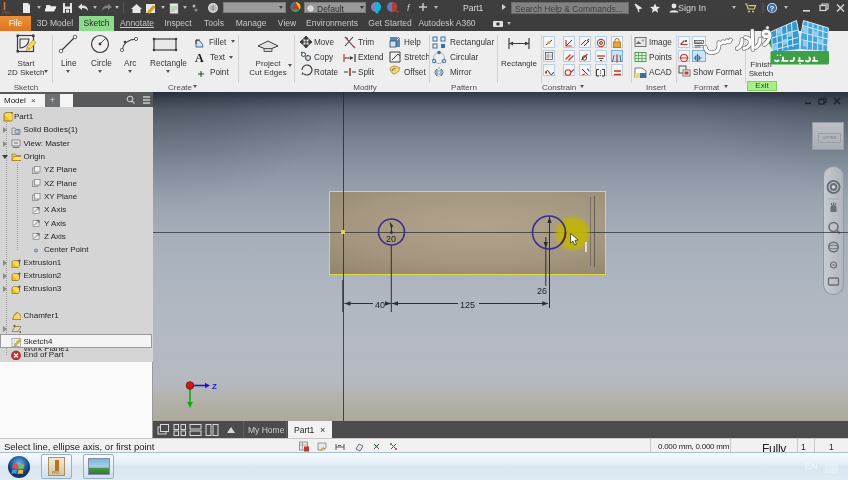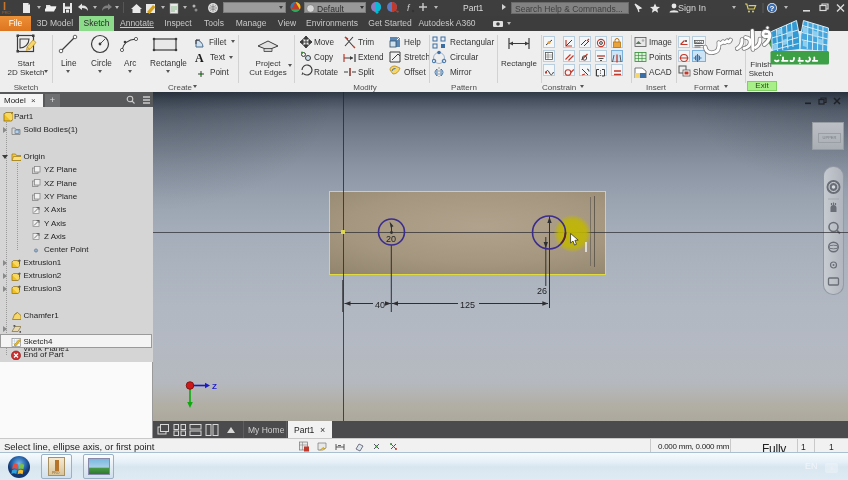--- a/index.html
+++ b/index.html
@@ -380,21 +380,21 @@
     </svg>
     <div class="tool" style="left:693px;top:37px;">Show Format</div>
     <div class="glabel" style="left:694px;width:34px;">Format</div>
     <div class="caret" style="left:724px;top:54px;border-top-color:#555;"></div>
     <div class="rsep" style="left:745px;"></div>
 
     <div class="bigbtn" style="left:738px;top:28.5px;width:46px;">Finish<br>Sketch</div>
     <div class="abs" style="left:747px;top:50px;width:30px;height:10px;background:#a8ef8a;border:1px solid #7fd060;box-sizing:border-box;font-size:8px;color:#2a4a1a;text-align:center;line-height:8px;">Exit</div>
   </div>
   <div id="lptabs" class="abs">
-    <div class="abs" style="left:0;top:2px;width:43px;height:15px;background:#f5f5f5;font-size:8px;color:#222;">
+    <div class="abs" style="left:0;top:2px;width:43px;height:15px;background:#f5f5f5;font-size:8px;color:#222;padding-left:30px;">
         <span style="position:absolute;left:4px;top:2px;">Model</span>
         <span style="position:absolute;left:31px;top:2px;color:#444;">×</span>
       </div>
     <div class="abs" style="left:45px;top:2px;width:15px;height:13px;background:#6e6f71;color:#ddd;font-size:9px;text-align:center;line-height:12px;">+</div>
     <svg class="abs" style="left:126px;top:3px;" width="26" height="10" viewBox="0 0 26 10">
       <circle cx="4" cy="4" r="2.8" fill="none" stroke="#ccc" stroke-width="1.1"></circle>
         <line x1="6" y1="6" x2="8.5" y2="8.5" stroke="#ccc" stroke-width="1.1"></line>
       <path d="M17 2 h7 M17 5 h7 M17 8 h7" stroke="#ccc" stroke-width="1.3"></path>
     </svg>
   </div>
@@ -409,20 +409,29 @@
         </svg>
         <span style="left:14px;">Part1</span>
       </div>
     <div class="trow" style="top:16.4px;">
         <i class="exp expR" style="left:3px;"></i>
         <svg class="ticon" style="left:10.5px;">
           <path d="M1 3 h3 l1 1.5 h4 v5 h-8 z" fill="#d8d8d8" stroke="#777" stroke-width="0.7"></path>
           <rect x="4" y="5" width="4" height="3.5" fill="#b8cfe6" stroke="#4a6a8a" stroke-width="0.6"></rect>
         </svg>
         <span style="left:23.5px;">Solid Bodies(1)</span>
+      </div>
+    <div class="trow" style="top:29.7px;">
+        <i class="exp expR" style="left:3px;"></i>
+        <svg class="ticon" style="left:10.5px;">
+          <rect x="1" y="2" width="8" height="6" fill="#e8e8e8" stroke="#666" stroke-width="0.7"></rect>
+          <path d="M2 9.5 h6" stroke="#666" stroke-width="0.8"></path>
+          <path d="M3 4 l4 2 M3 6 l4-2" stroke="#4a6a8a" stroke-width="0.6"></path>
+        </svg>
+        <span style="left:23.5px;">View: Master</span>
       </div>
     <div class="trow" style="top:42.9px;">
         <i class="exp expD" style="left:2px;top:5px;"></i>
         <svg class="ticon" style="left:10.5px;">
           <path d="M1 3 h3.5 l1 1.5 h4.5 v5 h-9 z" fill="#f5c842" stroke="#9a7a1a" stroke-width="0.7"></path>
           <path d="M1 9.5 l1.5-4 h9 l-1.5 4 z" fill="#fadf7a" stroke="#9a7a1a" stroke-width="0.7"></path>
         </svg>
         <span style="left:23.5px;">Origin</span>
       </div>
     <div class="trow" style="top:56.4px;">

